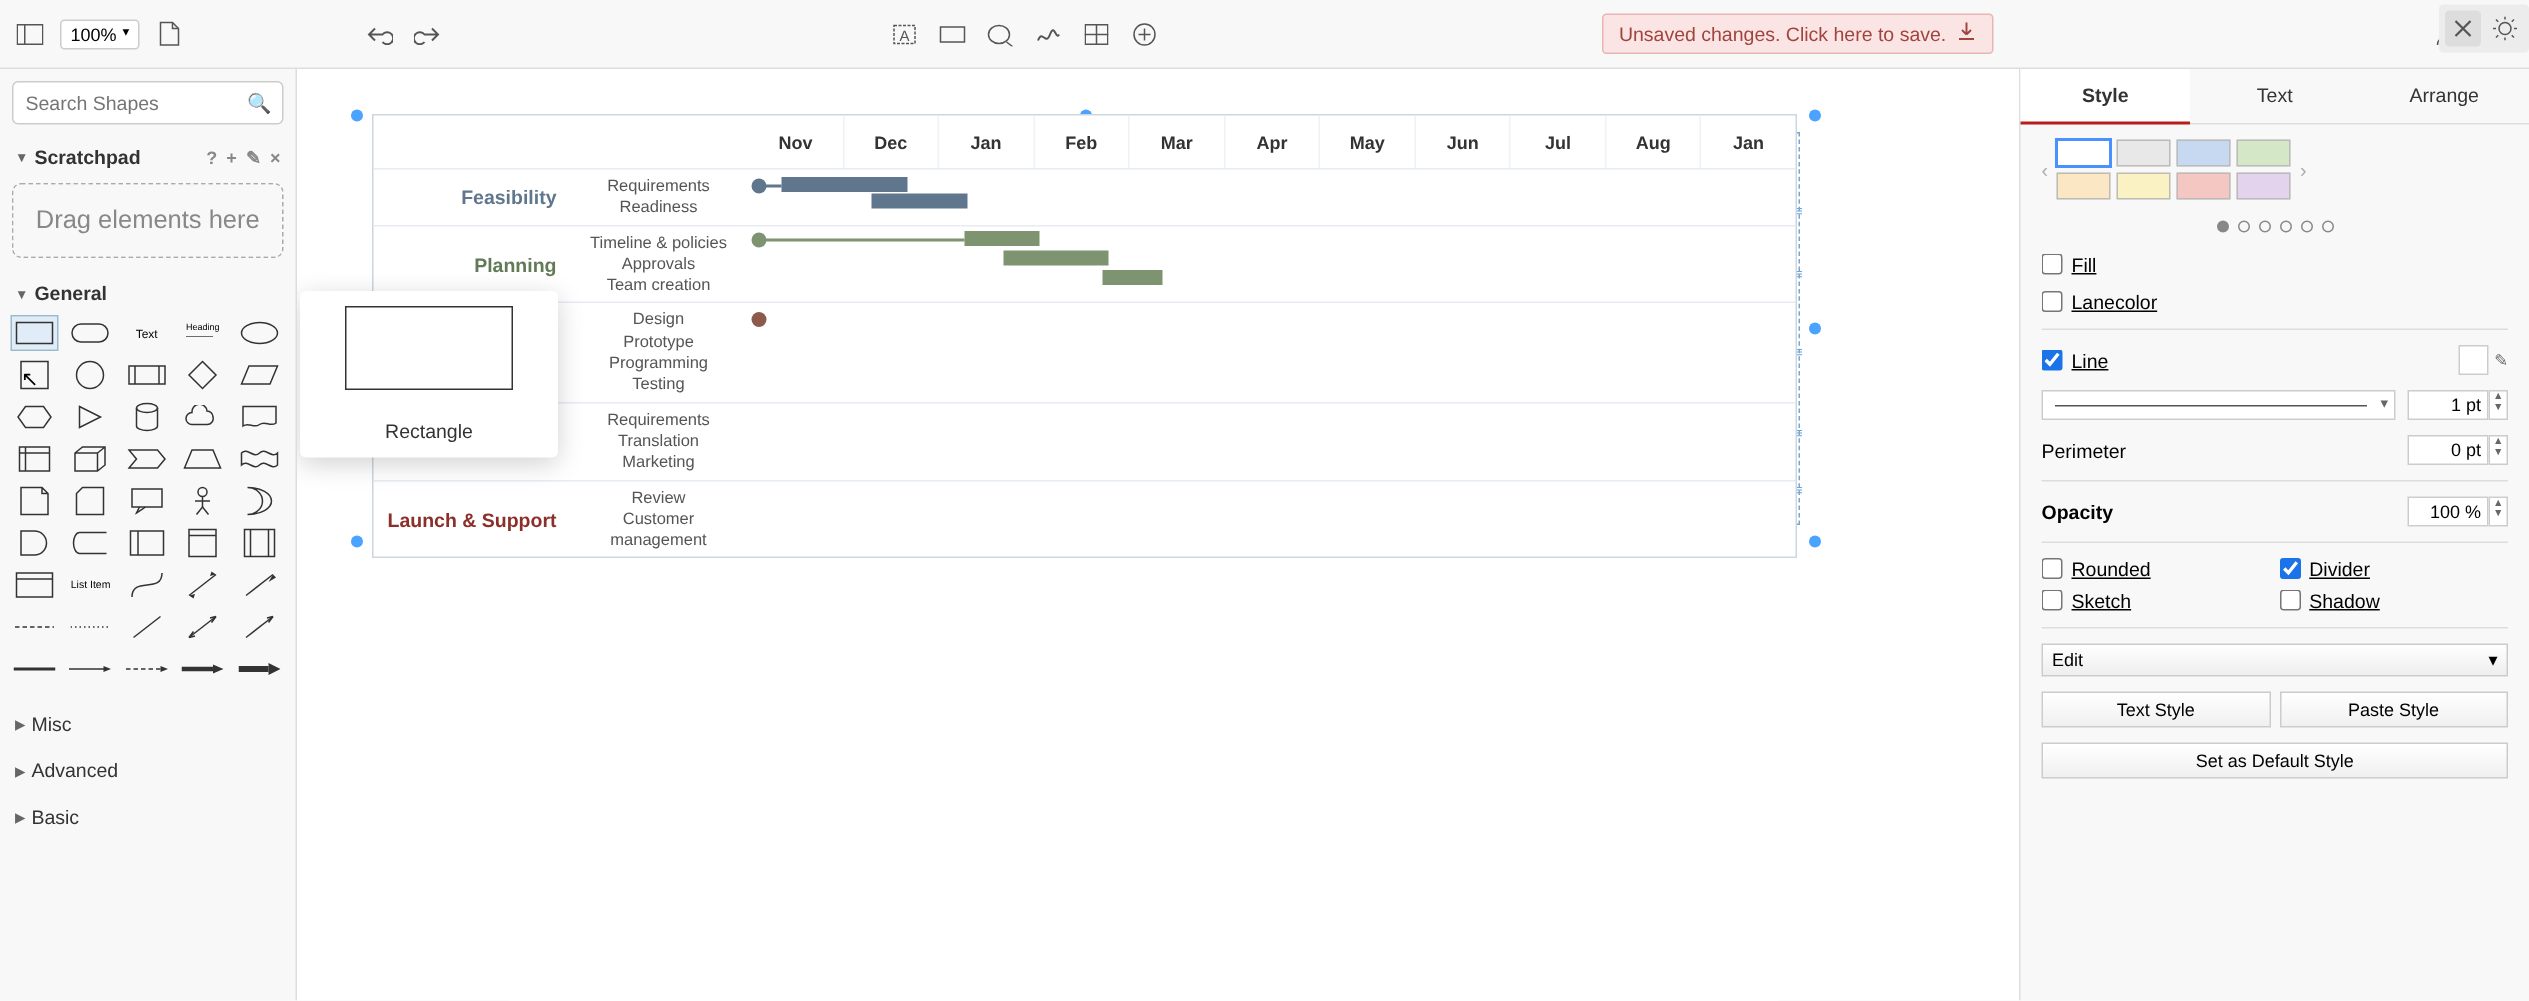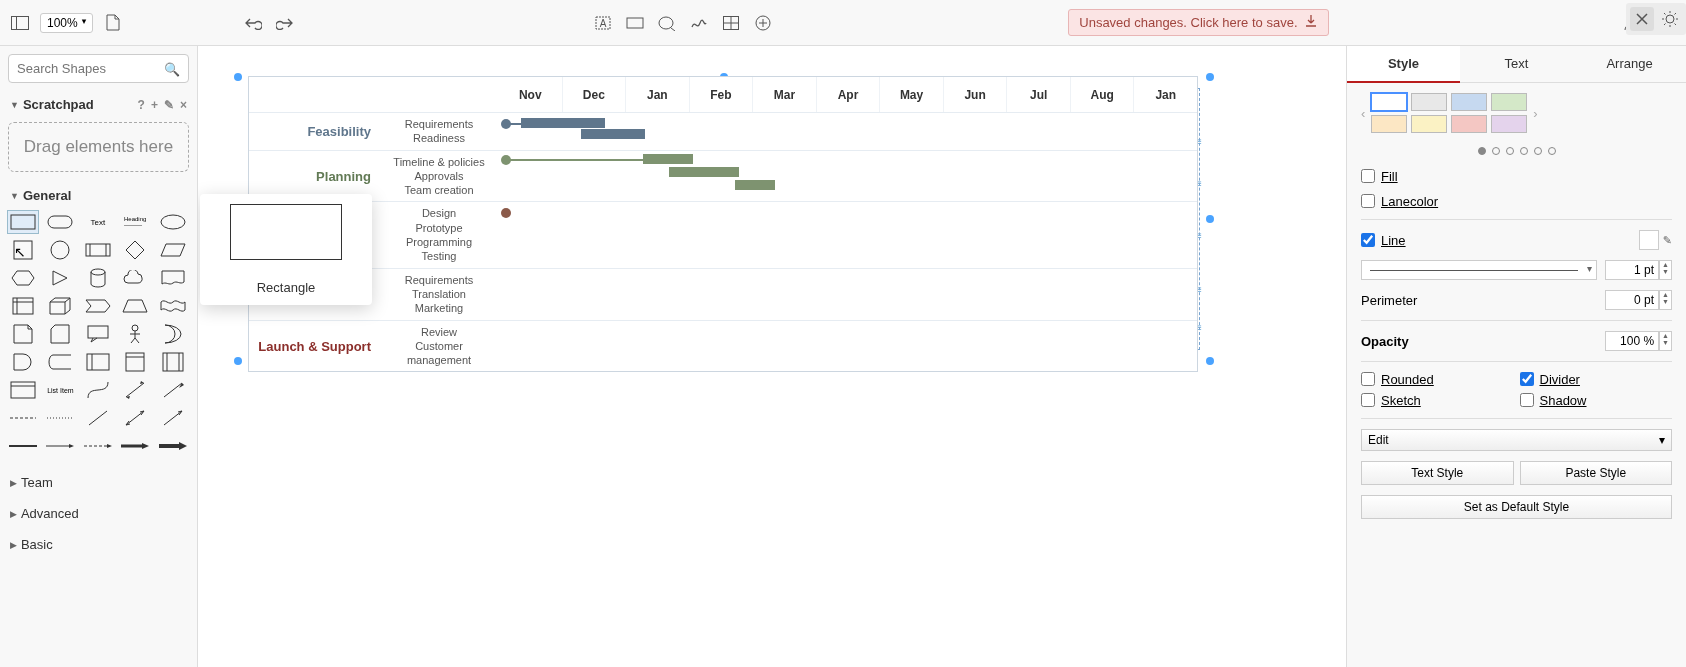--- a/index.html
+++ b/index.html
@@ -478,21 +478,21 @@
         </div>
       <div class="shape-cell">
           <svg width="28" height="8">
             <rect x="0" y="2" width="20" height="4" fill="#333"></rect>
             <path d="M28 4l-8-4v8z" fill="#333"></path>
           </svg>
         </div>
     </div>
     <div class="cat-row">
         <span class="tri">▶</span>
-        <span>Team</span>
+        <span>Misc</span>
       </div>
     <div class="cat-row">
         <span class="tri">▶</span>
         <span>Advanced</span>
       </div>
     <div class="cat-row">
         <span class="tri">▶</span>
         <span>Basic</span>
       </div>
   </div>

